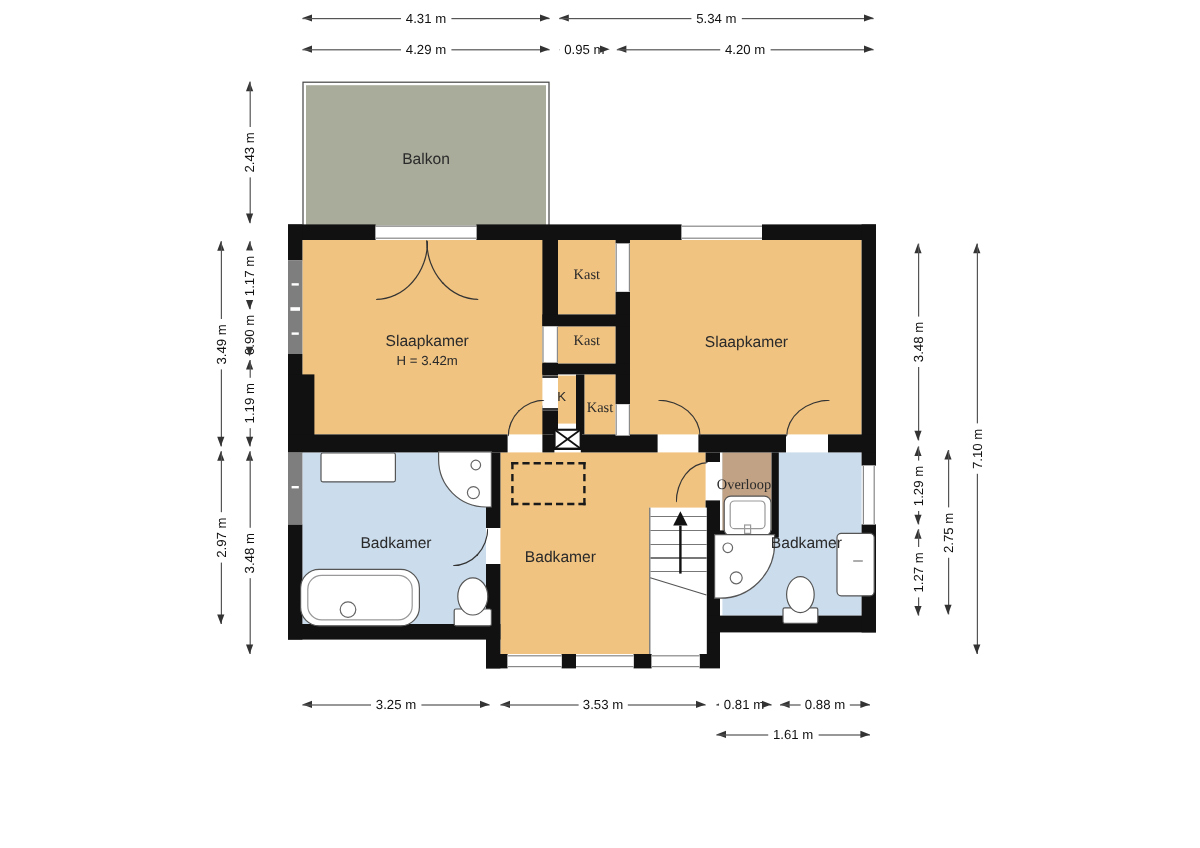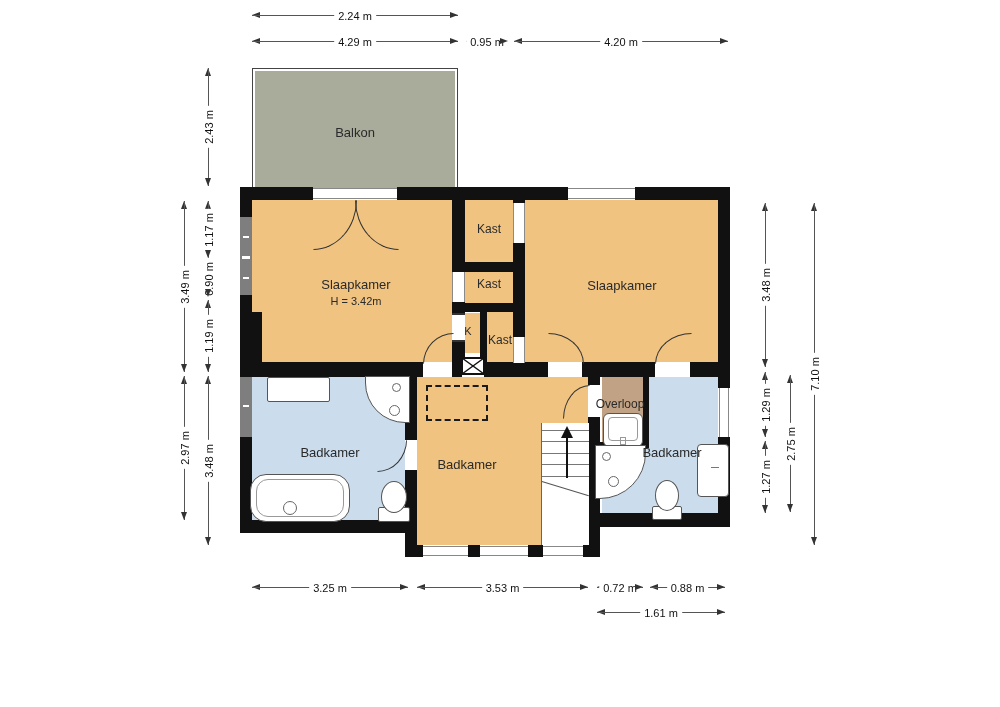--- a/index.html
+++ b/index.html
@@ -14,21 +14,21 @@
   html,body{margin:0;padding:0;background:#fff;}
   .canvas{position:relative;width:1000px;height:707px;background:#fff;overflow:hidden;
           font-family:"Liberation Sans", sans-serif;color:var(--ink);}
   .abs{position:absolute;}
   .w{position:absolute;background:var(--wall);}
   .r{position:absolute;}
   .orange{background:var(--orange);}
   .blue{background:var(--blue);}
   .tan{background:var(--tan);}
   .lbl{position:absolute;transform:translate(-50%,-50%);font-size:13px;color:#2a2a2a;white-space:nowrap;}
-  .lbl.small{font-size:12px;}
+  .lbl.small{font-size:12px;font-family:Liberation Serif, serif;}
   .lbl.tiny{font-size:11px;}
   
   .wing{position:absolute;background:#7e7e7e;}
   .tick{position:absolute;background:#fff;}
   .winh{position:absolute;background:#fff;border-top:1px solid #888;border-bottom:1px solid #888;}
   .winv{position:absolute;background:#fff;border-left:1px solid #888;border-right:1px solid #888;}
   .slider{position:absolute;background:#fff;border-left:1px solid #8a8a8a;border-right:1px solid #8a8a8a;}
   .gap{position:absolute;background:#fff;}
   
   .arc{position:absolute;border:1px solid #333;}
@@ -60,21 +60,27 @@
   .footer{position:absolute;text-align:center;font-size:15px;line-height:16.5px;color:#111;transform:translateX(-50%);white-space:nowrap;}
 </style>
 </head>
 <body>
 
 <div class="canvas">
 
   <div class="dim h" style="left:252px;top:10px;width:206px;">
       <span class="a1"></span>
       <span class="line"></span>
-      <span class="dlbl">2.24 m</span>
+      <span class="dlbl">4.31 m</span>
+      <span class="a2"></span>
+    </div>
+  <div class="dim h" style="left:466px;top:10px;width:262px;">
+      <span class="a1"></span>
+      <span class="line"></span>
+      <span class="dlbl">5.34 m</span>
       <span class="a2"></span>
     </div>
   <div class="dim h" style="left:252px;top:36px;width:206px;">
       <span class="a1"></span>
       <span class="line"></span>
       <span class="dlbl">4.29 m</span>
       <span class="a2"></span>
     </div>
   <div class="dim h" style="left:466px;top:36px;width:42px;">
       <span class="a1"></span>
@@ -171,21 +177,21 @@
     </div>
   <div class="dim h" style="left:417px;top:582px;width:171px;">
       <span class="a1"></span>
       <span class="line"></span>
       <span class="dlbl">3.53 m</span>
       <span class="a2"></span>
     </div>
   <div class="dim h" style="left:597px;top:582px;width:46px;">
       <span class="a1"></span>
       <span class="line"></span>
-      <span class="dlbl">0.72 m</span>
+      <span class="dlbl">0.81 m</span>
       <span class="a2"></span>
     </div>
   <div class="dim h" style="left:650px;top:582px;width:75px;">
       <span class="a1"></span>
       <span class="line"></span>
       <span class="dlbl">0.88 m</span>
       <span class="a2"></span>
     </div>
   <div class="dim h" style="left:597px;top:607px;width:128px;">
       <span class="a1"></span>

